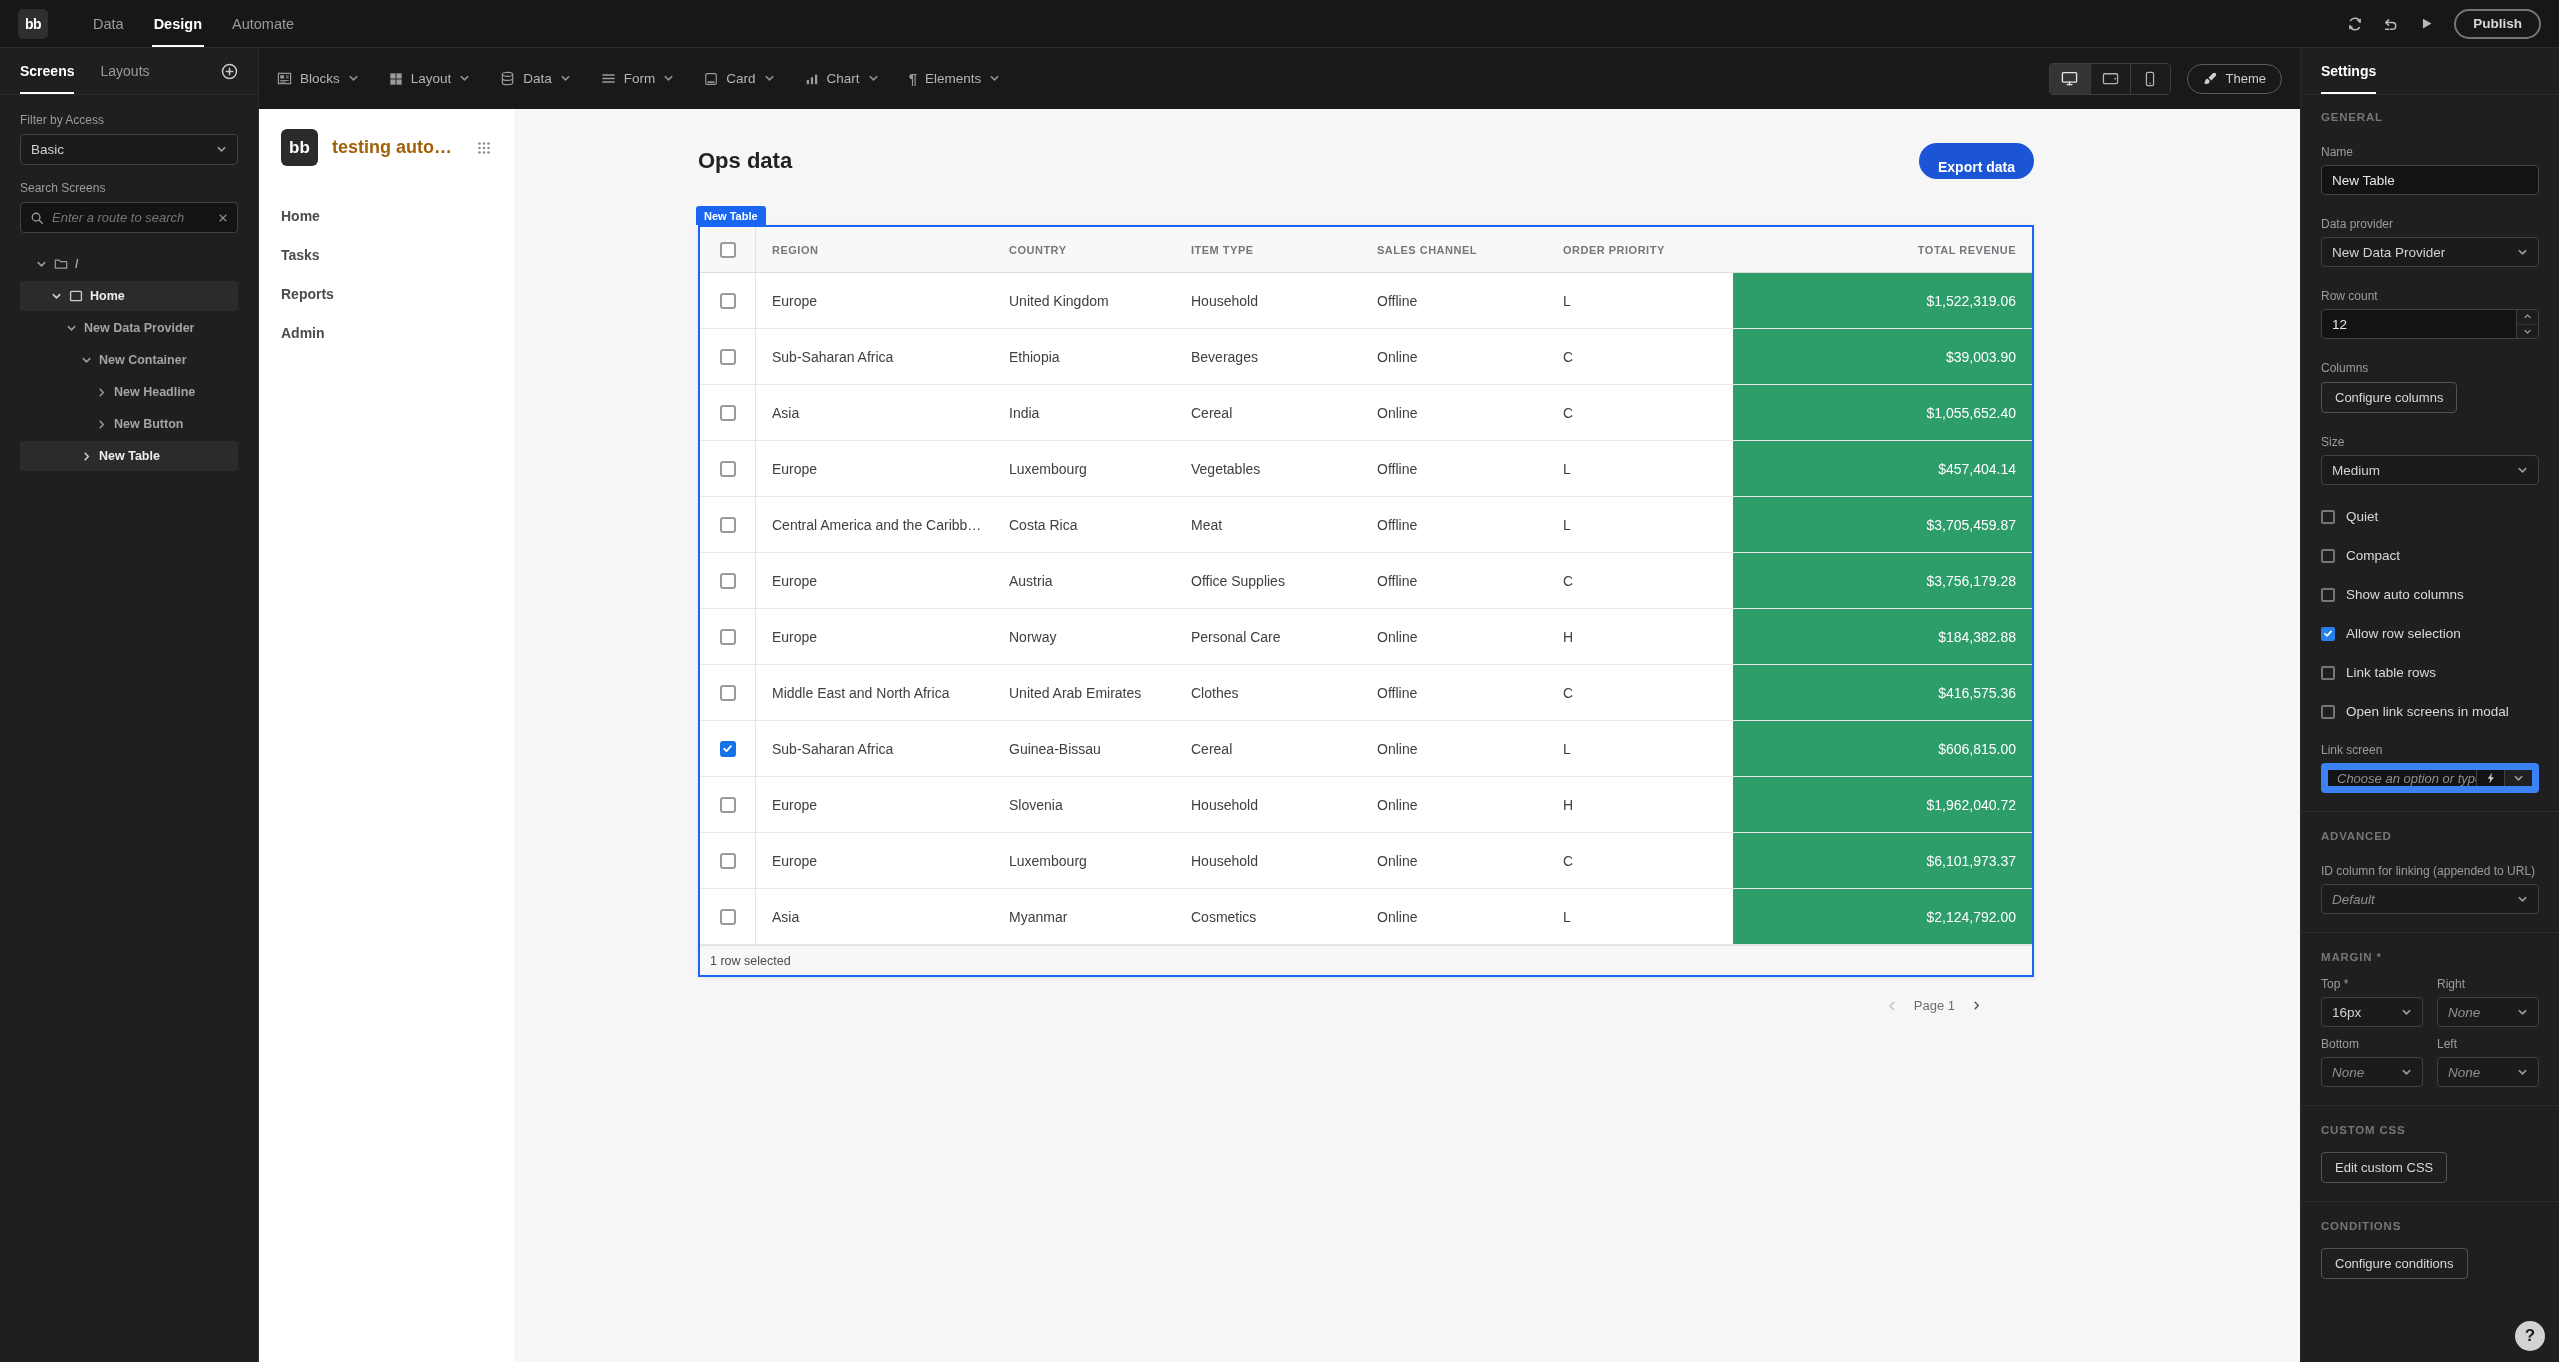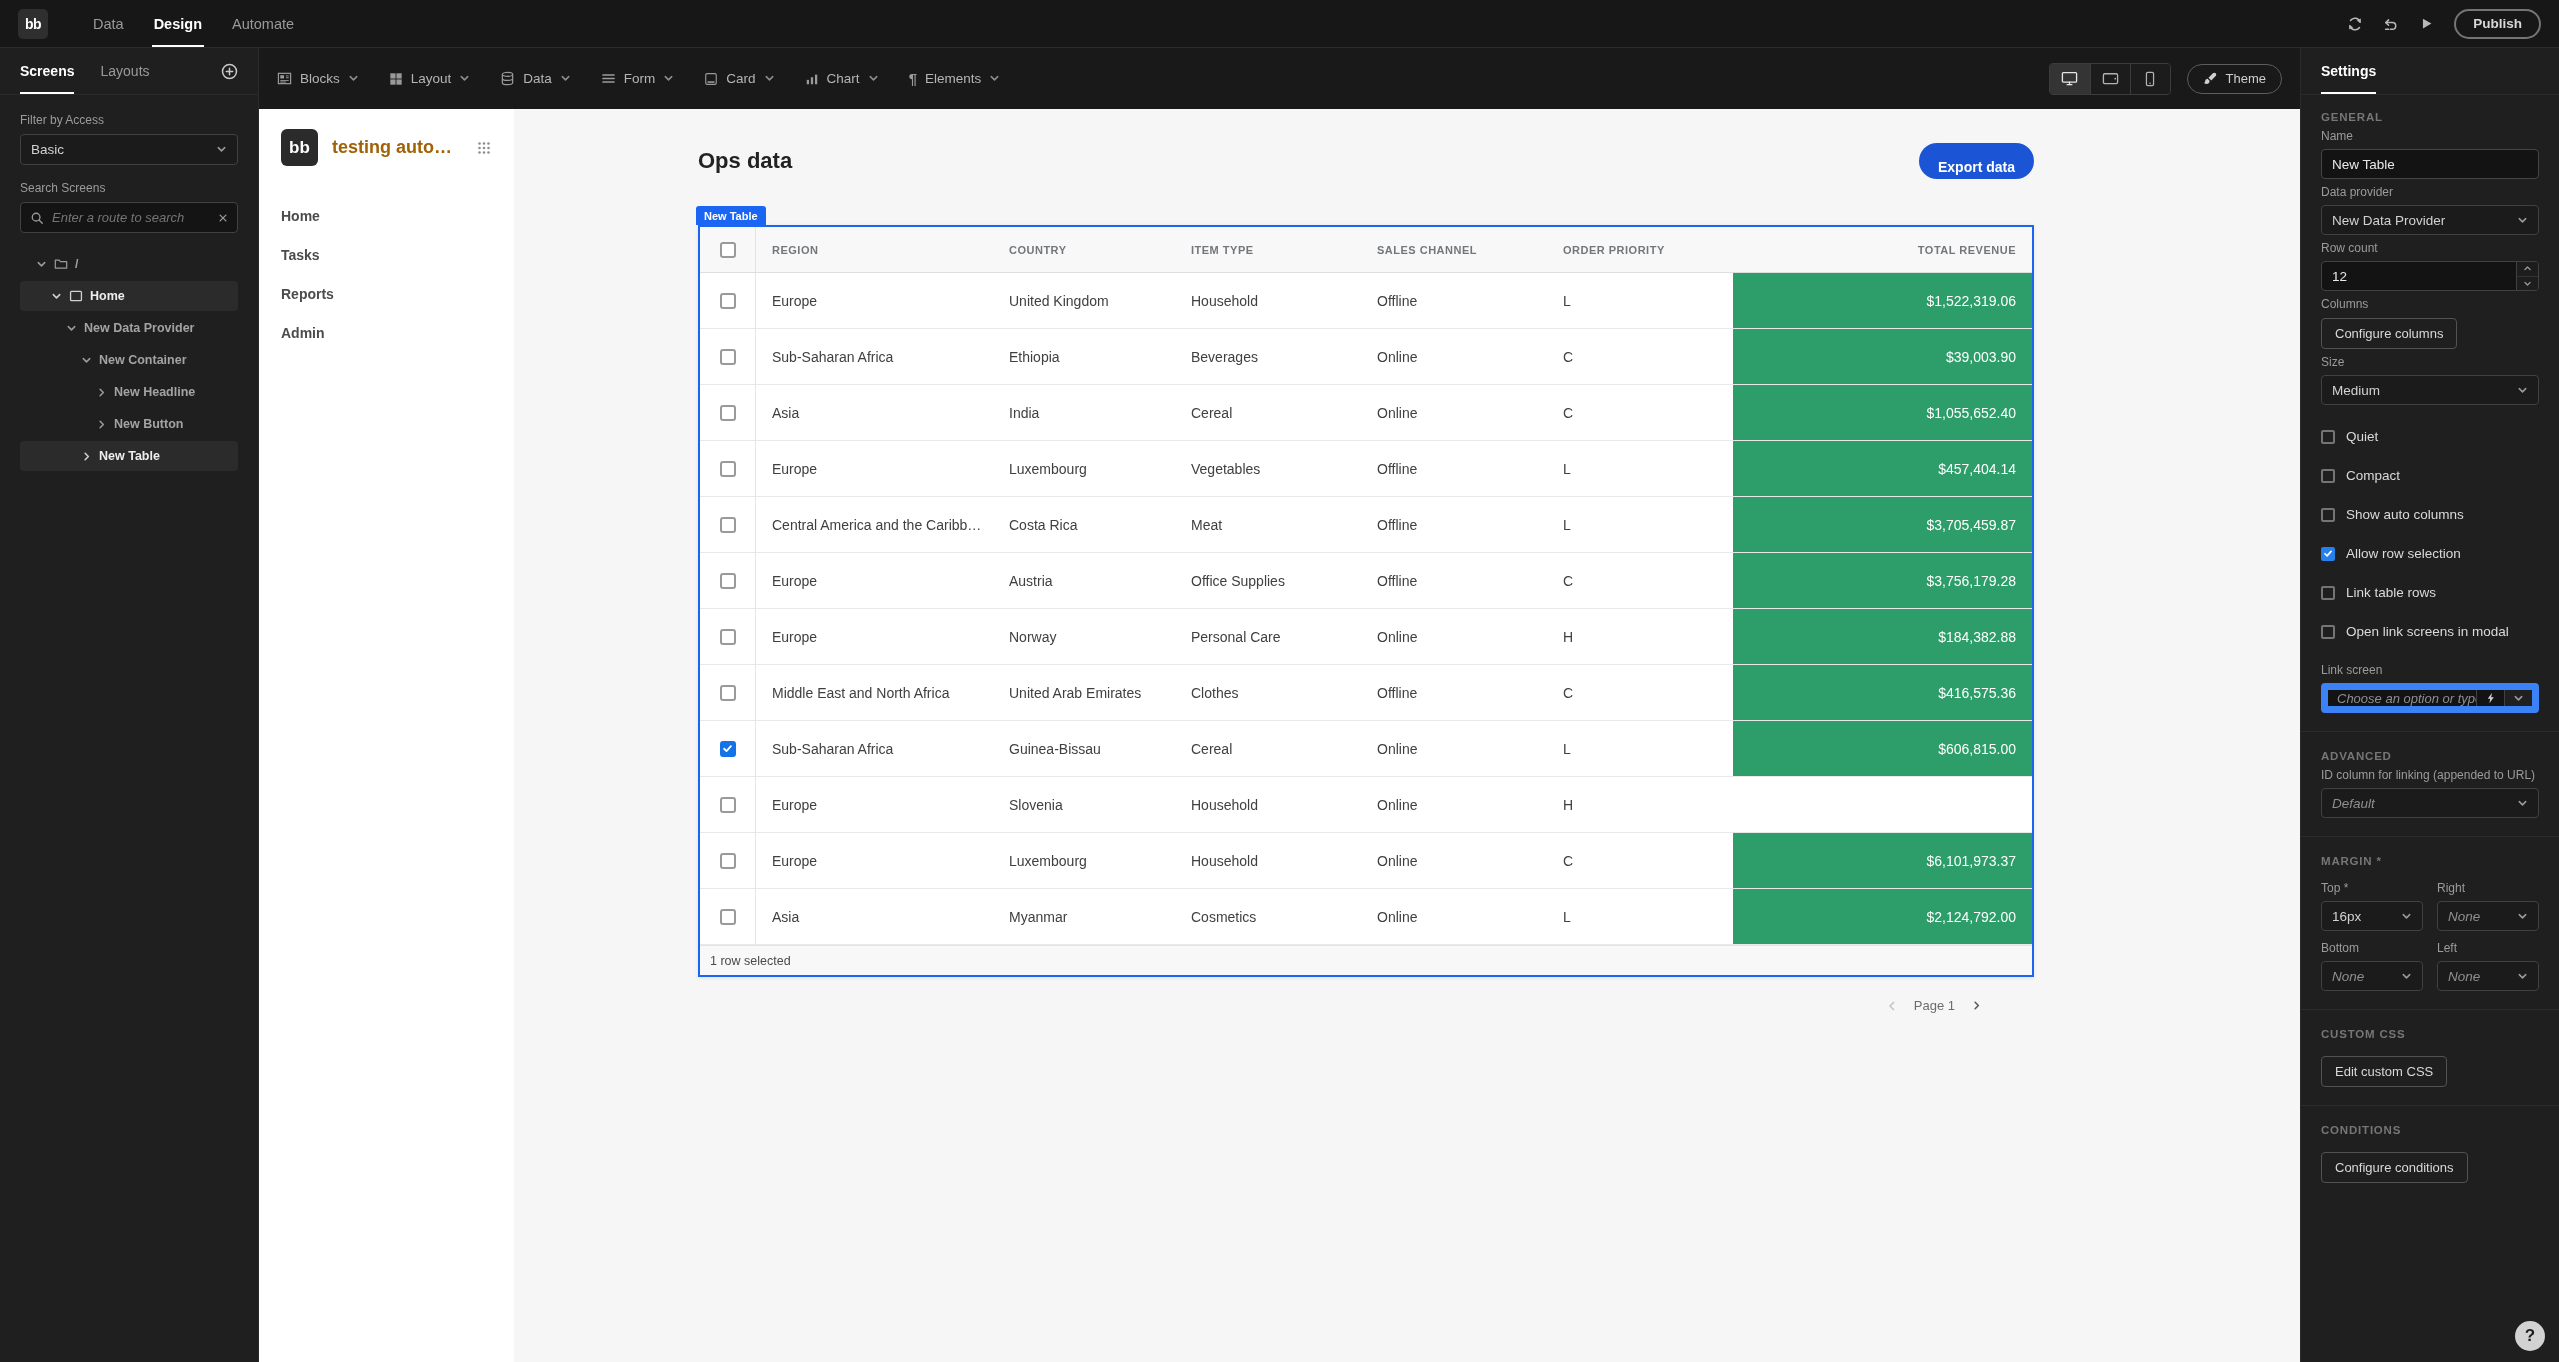--- a/index.html
+++ b/index.html
@@ -91,21 +91,21 @@
   .pagination { width: 1336px; margin-top: 21px; display: flex; justify-content: flex-end; align-items: center; gap: 16px; padding-right: 52px; font-size: 13px; color: #6d6d6d; }
   .pag-prev { color: #c7c7c7; cursor: pointer; display: flex; }
   .pag-next { color: #595959; cursor: pointer; display: flex; }
 
   
   .settings-tab { height: 47px; display: flex; align-items: center; padding: 0 20px; border-bottom: 1px solid #2a2a2a; }
   .settings-title { position: relative; height: 100%; display: flex; align-items: center; color: #fff; font-weight: bold; font-size: 14px; }
   .settings-title::after { content: ""; position: absolute; left: 0; right: 0; bottom: 0; height: 2px; background: #fff; }
   .settings-content { padding: 16px 20px 20px; }
   .sec-label { font-size: 11.5px; font-weight: bold; letter-spacing: .8px; color: #767676; margin-bottom: 4px; }
-  .f-label { font-size: 12px; color: #9b9b9b; margin: 6px 0 6px; }
+  .f-label { font-size: 12px; color: #9b9b9b; margin: 22px 0 6px; }
   .text-input { height: 30px; background: #131313; border: 1px solid #454545; border-radius: 4px; display: flex; align-items: center; padding: 0 10px; font-size: 13.5px; color: #e8e8e8; cursor: text; }
   .s-select { height: 30px; background: #1b1b1b; border: 1px solid #414141; border-radius: 4px; display: flex; align-items: center; padding: 0 10px; font-size: 13.5px; color: #d2d2d2; cursor: pointer; }
   .s-select .sel-v { flex: 1; white-space: nowrap; overflow: hidden; }
   .s-select .icon { color: #9a9a9a; }
   .s-select .ph, .ph-italic { font-style: italic; color: #8f8f8f; }
   .num-field { height: 30px; background: #131313; border: 1px solid #414141; border-radius: 4px; display: flex; overflow: hidden; }
   .num-v { flex: 1; display: flex; align-items: center; padding: 0 10px; font-size: 13.5px; color: #e8e8e8; }
   .stepper { width: 22px; border-left: 1px solid #414141; display: flex; flex-direction: column; background: #1d1d1d; }
   .step-btn { flex: 1; display: flex; align-items: center; justify-content: center; color: #9a9a9a; cursor: pointer; }
   .step-btn + .step-btn { border-top: 1px solid #333; }
@@ -578,20 +578,21 @@
                 </div>
                 <div class="t-row">
                   <div class="c-check">
                     <span class="cb"></span>
                   </div>
                   <div class="cellwrap c-region">Europe</div>
                   <div class="cellwrap c-country">Slovenia</div>
                   <div class="cellwrap c-item">Household</div>
                   <div class="cellwrap c-sales">Online</div>
                   <div class="cellwrap c-order">H</div>
+                  <div class="cellwrap c-rev">$1,962,040.72</div>
                 </div>
                 <div class="t-row">
                   <div class="c-check">
                     <span class="cb"></span>
                   </div>
                   <div class="cellwrap c-region">Europe</div>
                   <div class="cellwrap c-country">Luxembourg</div>
                   <div class="cellwrap c-item">Household</div>
                   <div class="cellwrap c-sales">Online</div>
                   <div class="cellwrap c-order">C</div>

